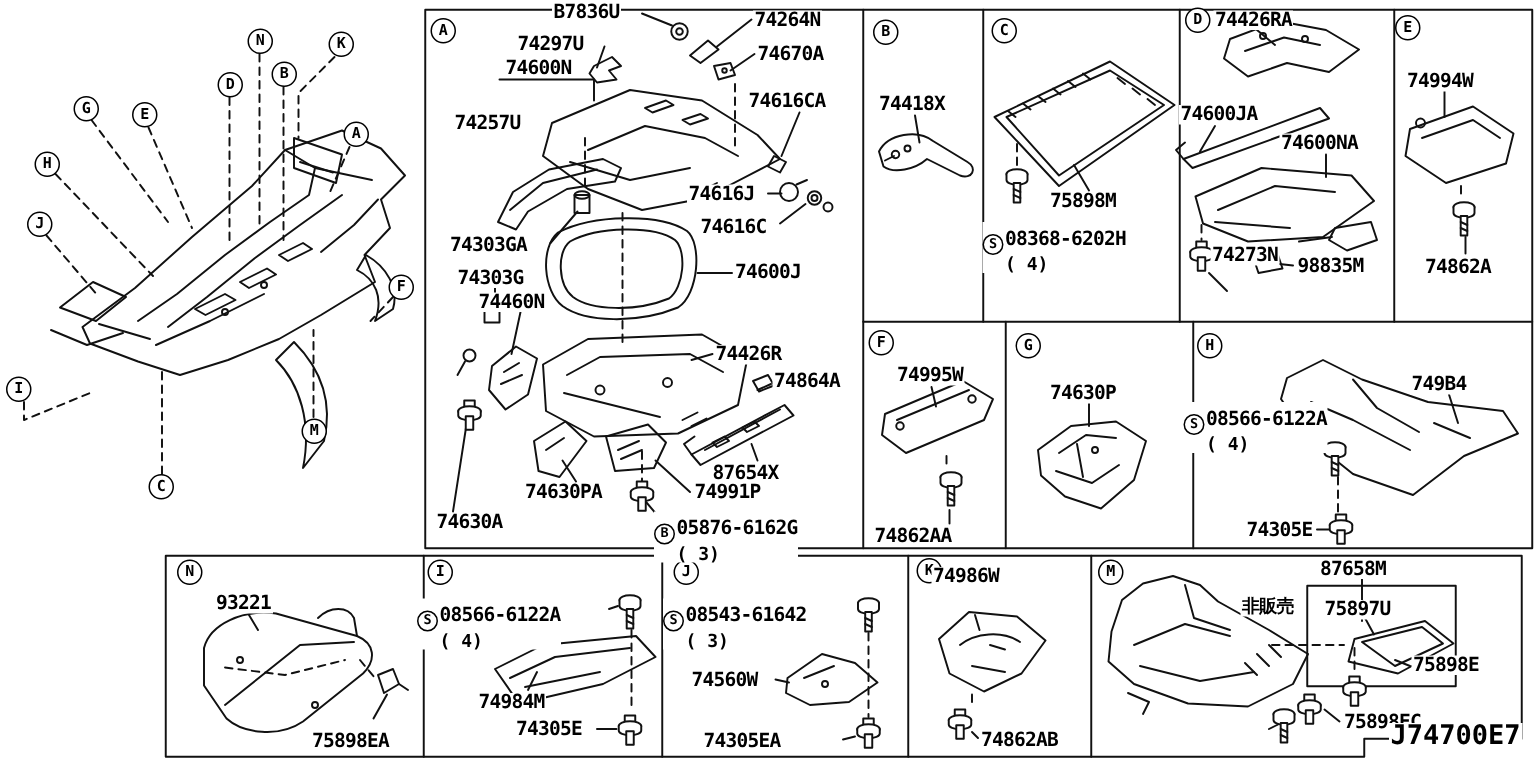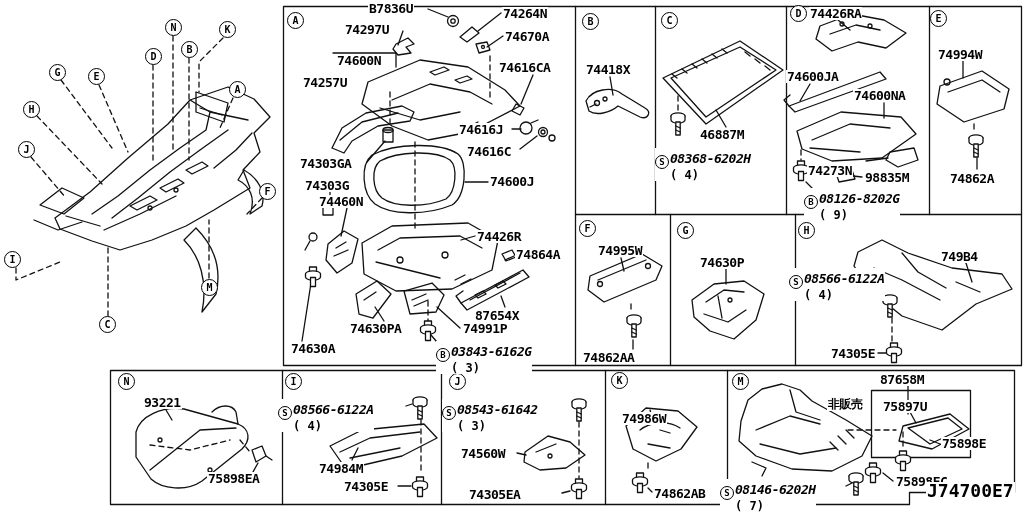--- a/index.html
+++ b/index.html
@@ -13,21 +13,21 @@
        background:#fff;white-space:nowrap;padding:0 1px;letter-spacing:-0.5px;}
   .big{font-size:18px;line-height:18px;letter-spacing:0;}
   .kanji{font-family:"DejaVu Sans",sans-serif;font-size:12px;line-height:13px;}
   .clt{position:absolute;width:15px;height:15px;border:1.7px solid #000;border-radius:50%;
        background:#fff;display:flex;align-items:center;justify-content:center;
        font-size:10px;font-weight:bold;color:#000;}
   .fast{position:absolute;white-space:nowrap;background:#fff;color:#000;}
   .fast .pc{display:inline-flex;width:12px;height:12px;border:1.6px solid #000;border-radius:50%;
        align-items:center;justify-content:center;font-size:9px;font-weight:bold;
        vertical-align:-2px;margin-right:1px;background:#fff;}
-  .fast .fn{font-size:13px;font-weight:bold;letter-spacing:-0.5px;font-style:italic;}
+  .fast .fn{font-size:13px;font-weight:bold;letter-spacing:-0.5px;}
   .fast .qty{font-size:12px;font-weight:bold;padding-left:15px;line-height:12px;}
 </style>
 </head>
 <body>
 
 <div id="page">
 
 <svg width="1024" height="512" viewBox="0 0 1024 512">
   <defs>
     <g id="scr">
@@ -351,99 +351,91 @@
 <div class="clt" style="left:798px;top:222px">H</div>
 <div class="clt" style="left:118px;top:373px">N</div>
 <div class="clt" style="left:285px;top:373px">I</div>
 <div class="clt" style="left:449px;top:373px">J</div>
 <div class="clt" style="left:611px;top:372px">K</div>
 <div class="clt" style="left:732px;top:373px">M</div>
 
 <div class="lbl" style="left:368px;top:2px">B7836U</div>
 <div class="lbl" style="left:502px;top:7px">74264N</div>
 <div class="lbl" style="left:344px;top:23px">74297U</div>
-<div class="lbl" style="left:336px;top:54px">74600N</div>
+<div class="lbl" style="left:336px;top:39px">74600N</div>
 <div class="lbl" style="left:504px;top:30px">74670A</div>
 <div class="lbl" style="left:498px;top:61px">74616CA</div>
 <div class="lbl" style="left:302px;top:76px">74257U</div>
 <div class="lbl" style="left:458px;top:123px">74616J</div>
 <div class="lbl" style="left:466px;top:145px">74616C</div>
 <div class="lbl" style="left:299px;top:157px">74303GA</div>
 <div class="lbl" style="left:304px;top:179px">74303G</div>
 <div class="lbl" style="left:489px;top:175px">74600J</div>
 <div class="lbl" style="left:318px;top:195px">74460N</div>
 <div class="lbl" style="left:476px;top:230px">74426R</div>
 <div class="lbl" style="left:515px;top:248px">74864A</div>
 <div class="lbl" style="left:474px;top:309px">87654X</div>
 <div class="lbl" style="left:349px;top:322px">74630PA</div>
 <div class="lbl" style="left:290px;top:342px">74630A</div>
 <div class="lbl" style="left:462px;top:322px">74991P</div>
 <div class="fast" style="left:436px;top:341px">
-  <span class="pc">B</span><span class="fn">03843-6162G</span>
+  <span class="pc">B</span><span class="fn">05876-6162G</span>
   <div class="qty">( 3)</div>
 </div>
 
 <div class="lbl" style="left:585px;top:63px">74418X</div>
 
-<div class="lbl" style="left:699px;top:128px">46887M</div>
+<div class="lbl" style="left:699px;top:128px">75898M</div>
 <div class="fast" style="left:655px;top:148px">
   <span class="pc">S</span><span class="fn">08368-6202H</span>
   <div class="qty">( 4)</div>
 </div>
 
 <div class="lbl" style="left:809px;top:7px">74426RA</div>
 <div class="lbl" style="left:786px;top:70px">74600JA</div>
 <div class="lbl" style="left:853px;top:89px">74600NA</div>
 <div class="lbl" style="left:807px;top:164px">74273N</div>
 <div class="lbl" style="left:864px;top:171px">98835M</div>
-<div class="fast" style="left:804px;top:188px">
-  <span class="pc">B</span><span class="fn">08126-8202G</span>
-  <div class="qty">( 9)</div>
-</div>
 
 <div class="lbl" style="left:937px;top:48px">74994W</div>
 <div class="lbl" style="left:949px;top:172px">74862A</div>
 
 <div class="lbl" style="left:597px;top:244px">74995W</div>
 <div class="lbl" style="left:582px;top:351px">74862AA</div>
 
 <div class="lbl" style="left:699px;top:256px">74630P</div>
 
 <div class="lbl" style="left:940px;top:250px">749B4</div>
 <div class="fast" style="left:789px;top:268px">
   <span class="pc">S</span><span class="fn">08566-6122A</span>
   <div class="qty">( 4)</div>
 </div>
 <div class="lbl" style="left:830px;top:347px">74305E</div>
 
 <div class="lbl" style="left:143px;top:396px">93221</div>
-<div class="lbl" style="left:207px;top:472px">75898EA</div>
+<div class="lbl" style="left:207px;top:488px">75898EA</div>
 
 <div class="fast" style="left:278px;top:399px">
   <span class="pc">S</span><span class="fn">08566-6122A</span>
   <div class="qty">( 4)</div>
 </div>
 <div class="lbl" style="left:318px;top:462px">74984M</div>
 <div class="lbl" style="left:343px;top:480px">74305E</div>
 
 <div class="fast" style="left:442px;top:399px">
   <span class="pc">S</span><span class="fn">08543-61642</span>
   <div class="qty">( 3)</div>
 </div>
 <div class="lbl" style="left:460px;top:447px">74560W</div>
 <div class="lbl" style="left:468px;top:488px">74305EA</div>
 
-<div class="lbl" style="left:621px;top:412px">74986W</div>
+<div class="lbl" style="left:621px;top:378px">74986W</div>
 <div class="lbl" style="left:653px;top:487px">74862AB</div>
 
 <div class="lbl" style="left:879px;top:373px">87658M</div>
 <div class="lbl kanji" style="left:827px;top:398px">非販売</div>
 <div class="lbl" style="left:882px;top:400px">75897U</div>
 <div class="lbl" style="left:941px;top:437px">75898E</div>
 <div class="lbl" style="left:895px;top:475px">75898EC</div>
-<div class="fast" style="left:720px;top:479px">
-  <span class="pc">S</span><span class="fn">08146-6202H</span>
-  <div class="qty">( 7)</div>
-</div>
 
 <div class="lbl big" style="left:926px;top:482px">J74700E7</div>
 
 </div>
 
 </body></html>

